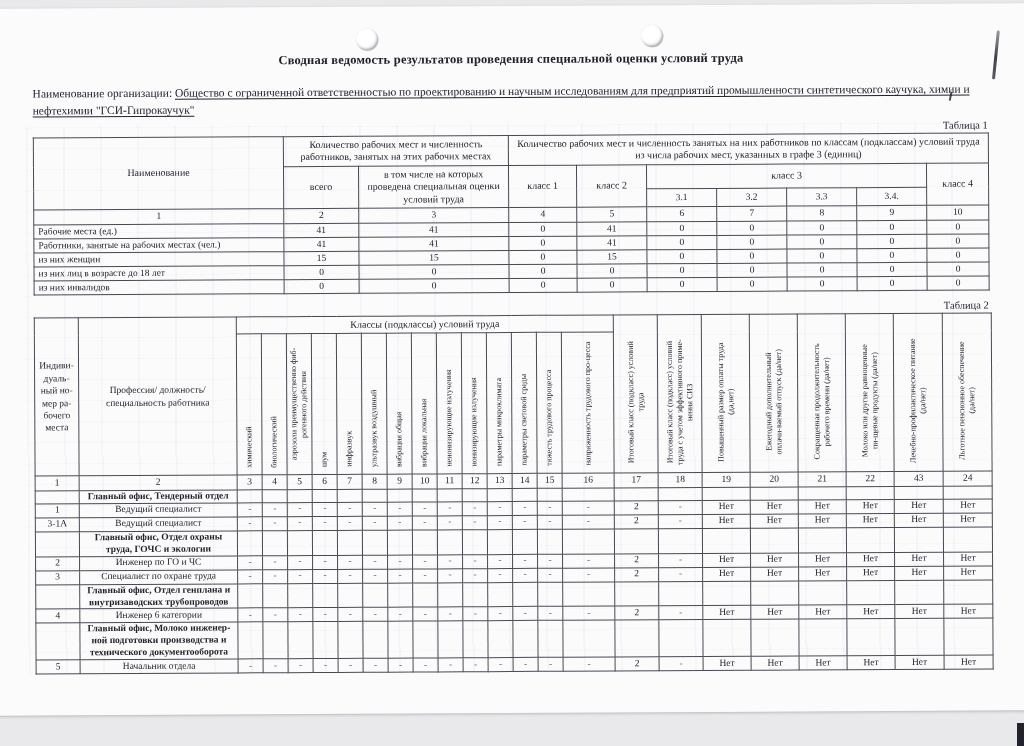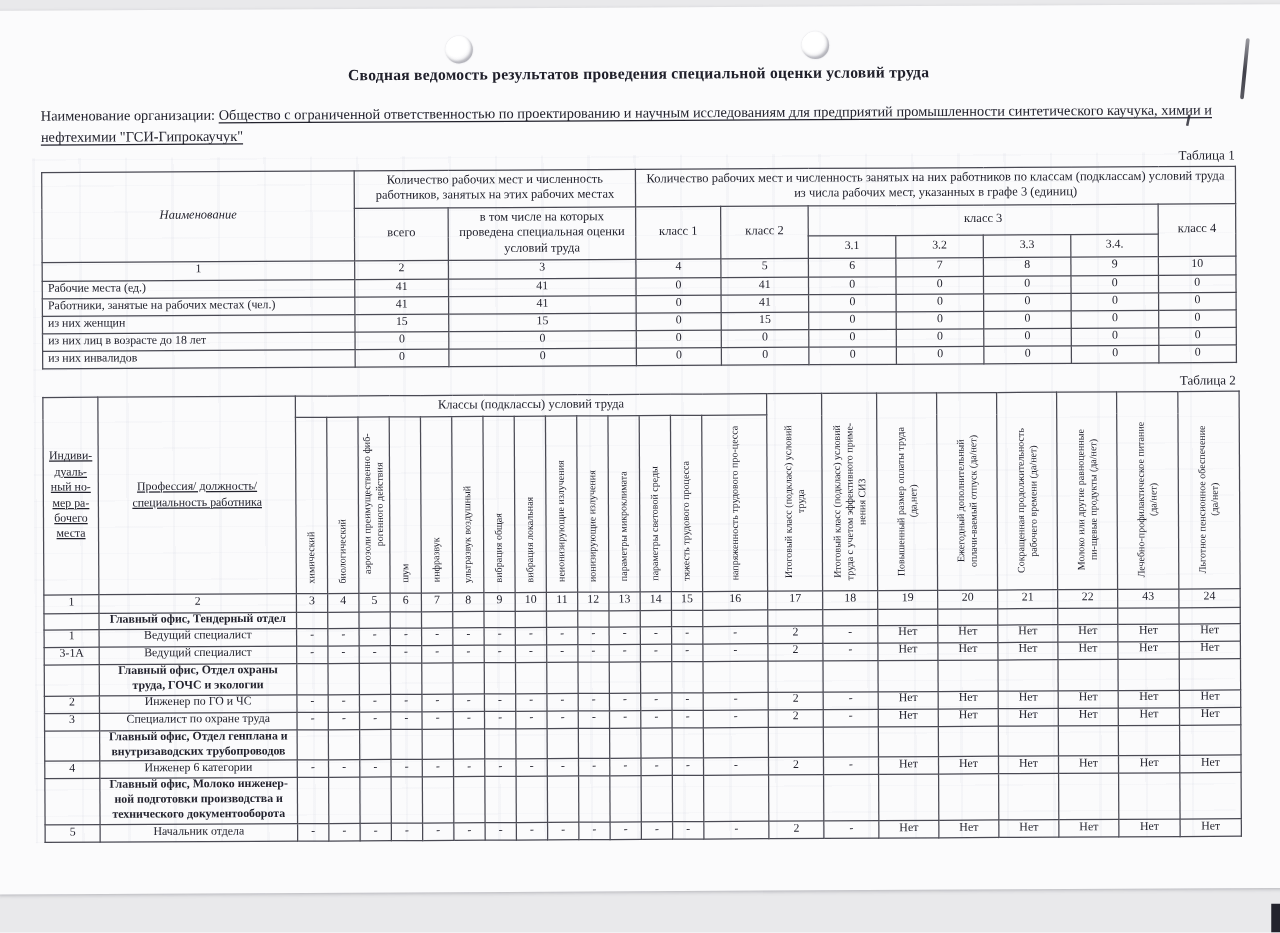--- a/index.html
+++ b/index.html
@@ -44,36 +44,36 @@
     font-size:9.5px;color:#23232e;
   }
   td,th{
     border:1px solid #4a4a54;
     padding:0 2px;text-align:center;vertical-align:middle;
     font-weight:normal;overflow:hidden;line-height:1.25;
   }
   #table1{width:955px;}
   #table2{width:957px;margin-bottom:6px;}
   .hgroup{font-size:10px;padding:2px 4px;}
-  .name-head{font-size:10px;font-style:italic;}
+  .name-head{font-size:10px;}
   .num-row td{height:14px;font-size:9.5px;}
   .t1-name{text-align:left;padding-left:4px;}
   tr.data-row{height:14px;}
   .classes-band{height:16px;font-size:10px;}
   .factor-cell{vertical-align:bottom;height:134px;padding:3px 0;}
   .vert{
     writing-mode:vertical-rl;
     transform:rotate(180deg);
     display:inline-block;
     font-size:8px;line-height:1.25;
     max-height:126px;
     white-space:normal;
   }
   .section-cell{font-weight:bold;margin-top:46px;}
-  .col1-head,.col2-head{font-size:9.5px;line-height:1.3;text-decoration:underline;}
+  .col1-head,.col2-head{font-size:9.5px;line-height:1.3;}
   
   .hole{
     position:absolute;width:22px;height:22px;border-radius:50%;
     background:radial-gradient(circle at 38% 32%, #ffffff 45%, #f4f4f6 68%, #e0e0e5 100%);
     box-shadow:inset -1.5px -2px 2px rgba(120,120,132,.5), inset 1px 1px 1px rgba(255,255,255,.9), 0 0 1px rgba(140,140,150,.45);
   }
   .hole-left{left:361px;top:22px;}
   .hole-right{left:646px;top:20px;}
   .staple{
     position:absolute;left:999px;top:27px;width:3px;height:49px;

